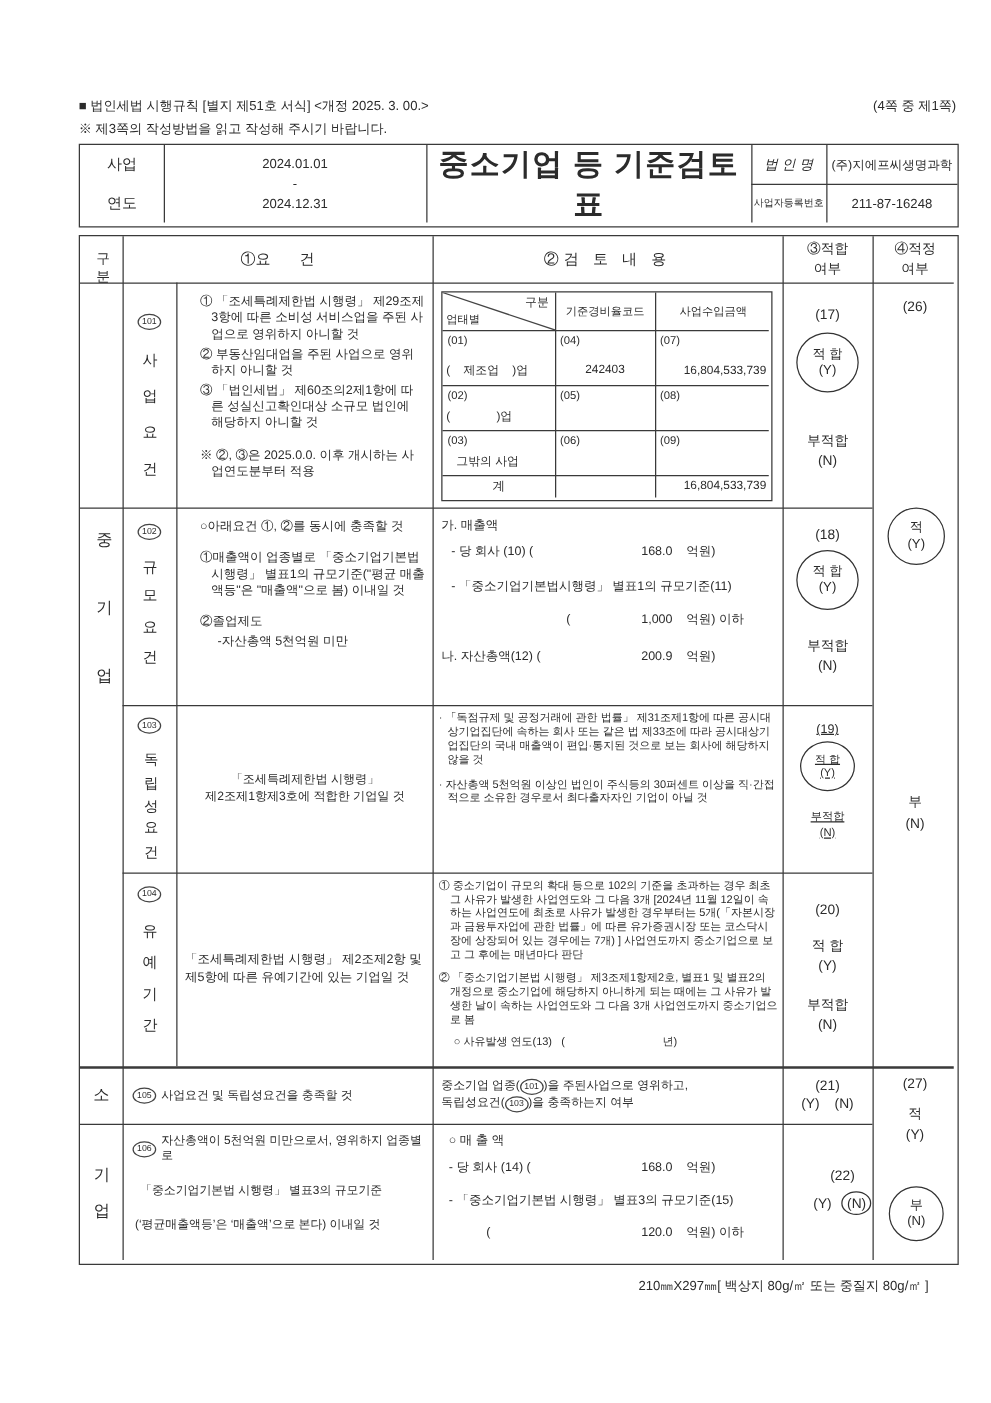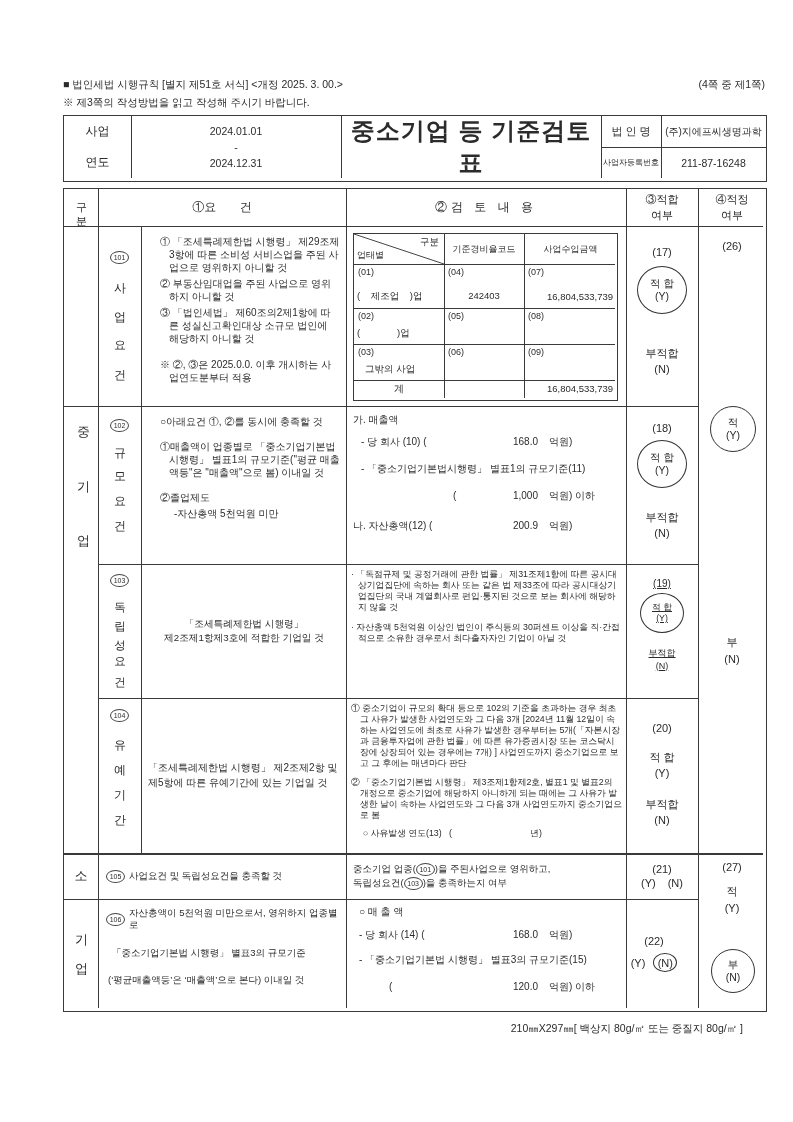--- a/index.html
+++ b/index.html
@@ -49,21 +49,21 @@
     <div class="a col" style="left:0;top:0;width:67px;height:62px;justify-content:space-around;font-size:12px;">
       <span>사업</span>
       <span>연도</span>
     </div>
     <div class="a col" style="left:67px;top:0;width:210px;height:62px;justify-content:center;font-size:10.5px;line-height:1.55;">
       <span>2024.01.01</span>
       <span>-</span>
       <span>2024.12.31</span>
     </div>
     <div class="a cc" style="left:277px;top:0;width:260px;height:62px;font-size:24px;font-weight:bold;letter-spacing:1px;">중소기업 등 기준검토표</div>
-    <div class="a cc" style="left:537px;top:0;width:60px;height:31px;font-size:11px;">법 인 명</div>
+    <div class="a cc" style="left:537px;top:0;width:60px;height:31px;font-size:11px;font-style:italic;">법 인 명</div>
     <div class="a cc" style="left:597px;top:0;width:105px;height:31px;font-size:10px;">(주)지에프씨생명과학</div>
     <div class="a cc" style="left:537px;top:31px;width:60px;height:31px;font-size:8px;">사업자등록번호</div>
     <div class="a cc" style="left:597px;top:31px;width:105px;height:31px;font-size:10.5px;">211-87-16248</div>
   </div>
 
   <div class="a box" style="left:63px;top:188px;width:702px;height:822px;">
 
     <div class="vl" style="left:34px;top:0;height:819px;"></div>
     <div class="vl" style="left:77px;top:37px;height:627px;"></div>
     <div class="vl" style="left:282px;top:0;height:819px;"></div>
@@ -235,21 +235,21 @@
 
     <div class="a col" style="left:34px;top:385px;width:43px;">
       <span class="cnum">103</span>
       <span class="vert" style="margin-top:7px;font-size:11.5px;letter-spacing:7px;">독립성요건</span>
     </div>
     <div class="a col" style="left:84px;top:375px;width:192px;height:134px;justify-content:center;font-size:9.7px;line-height:1.4;">
       <span>「조세특례제한법 시행령」</span>
       <span>제2조제1항제3호에 적합한 기업일 것</span>
     </div>
     <div class="a bul small9" style="left:287px;top:380px;width:272px;">
-      <p>· 「독점규제 및 공정거래에 관한 법률」 제31조제1항에 따른 공시대상기업집단에 속하는 회사 또는 같은 법 제33조에 따라 공시대상기업집단의 국내 계열회사로 편입·통지된 것으로 보는 회사에 해당하지 않을 것</p>
+      <p>· 「독점규제 및 공정거래에 관한 법률」 제31조제1항에 따른 공시대상기업집단에 속하는 회사 또는 같은 법 제33조에 따라 공시대상기업집단의 국내 매출액이 편입·통지된 것으로 보는 회사에 해당하지 않을 것</p>
       <p>· 자산총액 5천억원 이상인 법인이 주식등의 30퍼센트 이상을 직·간접적으로 소유한 경우로서 최다출자자인 기업이 아닐 것</p>
     </div>
     <div class="a col" style="left:562px;top:375px;width:72px;height:134px;font-size:10px;text-decoration:underline;">
       <span style="margin-top:14px;">(19)</span>
       <div class="oval" style="margin-top:4px;width:42px;height:38px;font-size:8.8px;">
         <span>적 합</span>
           <span>(Y)</span>
       </div>
       <div class="col" style="margin-top:14px;font-size:9px;line-height:1.4;">
         <span>부적합</span>
@@ -326,21 +326,21 @@
         <span class="val">168.0</span>
         <span class="suf">억원)</span>
       </div>
       <div style="margin-top:12px;padding-left:6px;">- 「중소기업기본법 시행령」 별표3의 규모기준(15)</div>
       <div class="dline" style="margin-top:14px;padding-left:36px;">
         <span>(</span>
         <span class="val">120.0</span>
         <span class="suf">억원) 이하</span>
       </div>
     </div>
-    <div class="a col" style="left:554px;top:710px;width:72px;height:109px;justify-content:center;font-size:11px;text-align:center;">
+    <div class="a col" style="left:574px;top:710px;width:72px;height:109px;justify-content:center;font-size:11px;text-align:center;">
       <span>(22)</span>
       <div style="margin-top:6px;display:flex;gap:8px;align-items:center;">
         <span>(Y)</span>
         <span class="ncirc">(N)</span>
       </div>
     </div>
   </div>
 
   <div class="a" style="left:63px;top:1022px;width:680px;text-align:right;font-size:10.5px;">210㎜X297㎜[ 백상지 80g/㎡ 또는 중질지 80g/㎡ ]</div>
 

